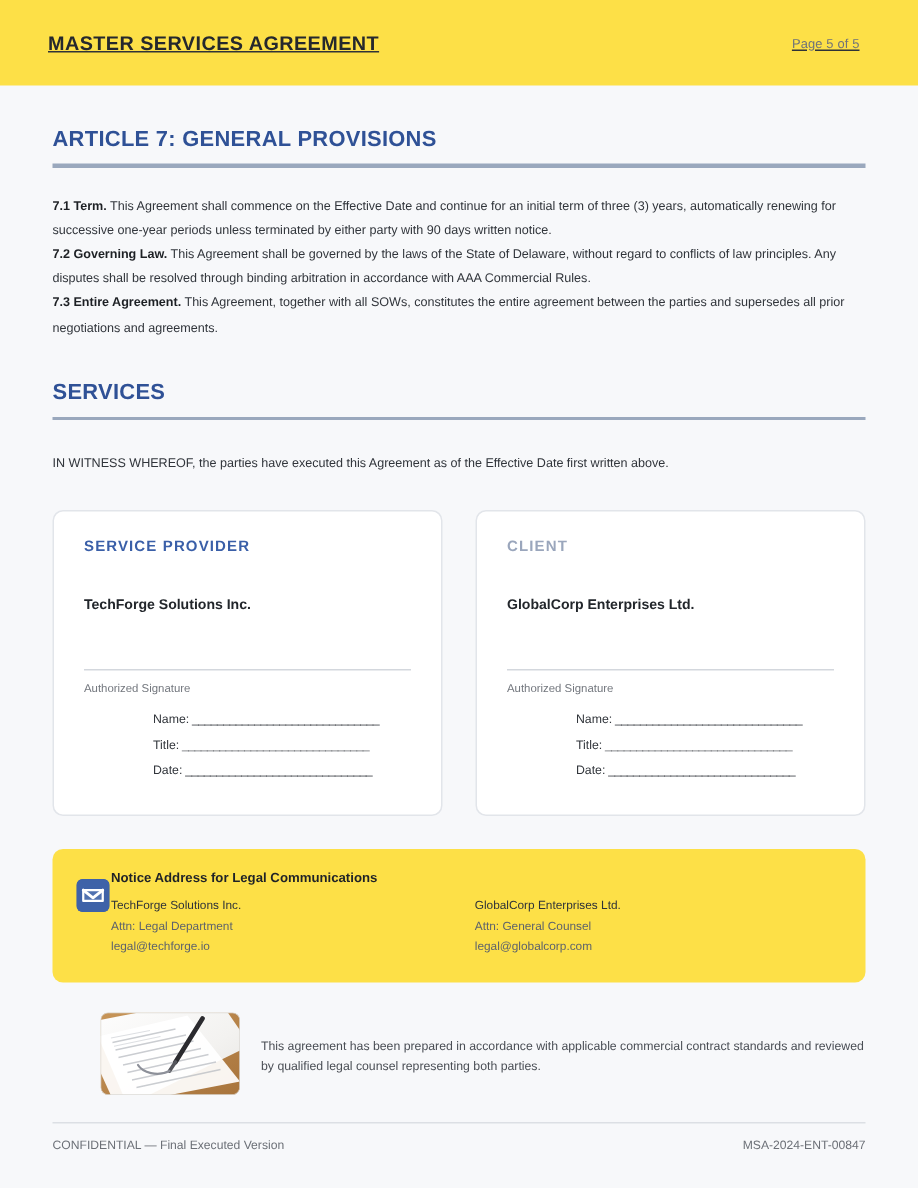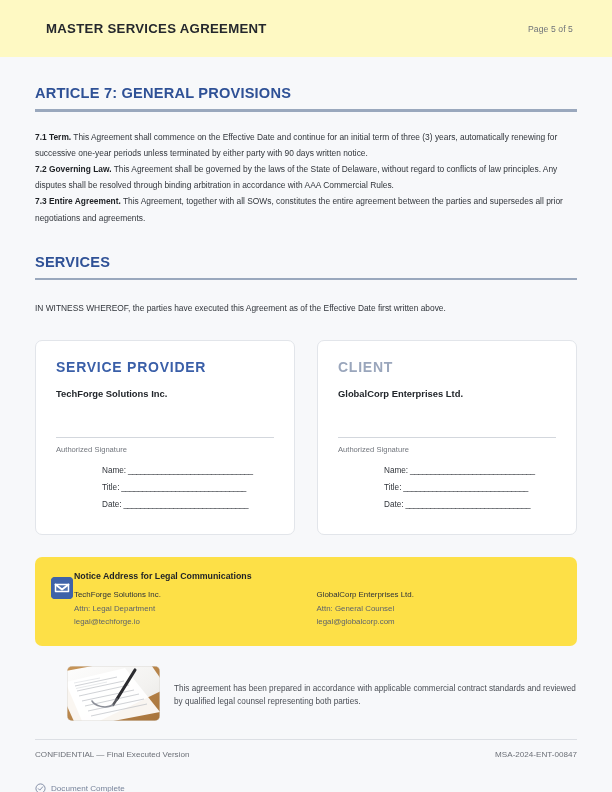--- a/index.html
+++ b/index.html
@@ -13,26 +13,27 @@
     font-family: "Liberation Sans", sans-serif;
     color: #2f3338;
     -webkit-font-smoothing: antialiased;
     overflow: hidden;
     position: relative;
   }
 
   
   .doc-header {
     height: 57px;
-    background: #fef9c3;
+    background: #fde047;
     display: flex;
     align-items: center;
     justify-content: space-between;
-    padding: 0 39px 0 46px;
+    padding: 0 39px 0 32px;
     box-sizing: border-box;
+    text-decoration: underline;
   }
   .doc-title {
     font-size: 13.2px;
     font-weight: bold;
     letter-spacing: 0.3px;
     color: #25282d;
   }
   .page-indicator {
     font-size: 8.6px;
     color: #6f737a;
@@ -93,24 +94,24 @@
   .sig-card {
     flex: 1;
     background: #ffffff;
     border: 1px solid #e2e5ea;
     border-radius: 7px;
     padding: 18px 20px 17px 20px;
     box-sizing: border-box;
     min-height: 185px;
   }
   .sig-role {
-    font-size: 14px;
+    font-size: 10px;
     font-weight: bold;
     letter-spacing: 0.75px;
-    margin-bottom: 13px;
+    margin-bottom: 27px;
   }
   .sig-role.provider { color: #3a5fa8; }
   .sig-role.client   { color: #9aa6bc; }
   .sig-party {
     font-size: 9.4px;
     font-weight: bold;
     color: #22262b;
     margin-bottom: 38px;
   }
   .sig-line {

